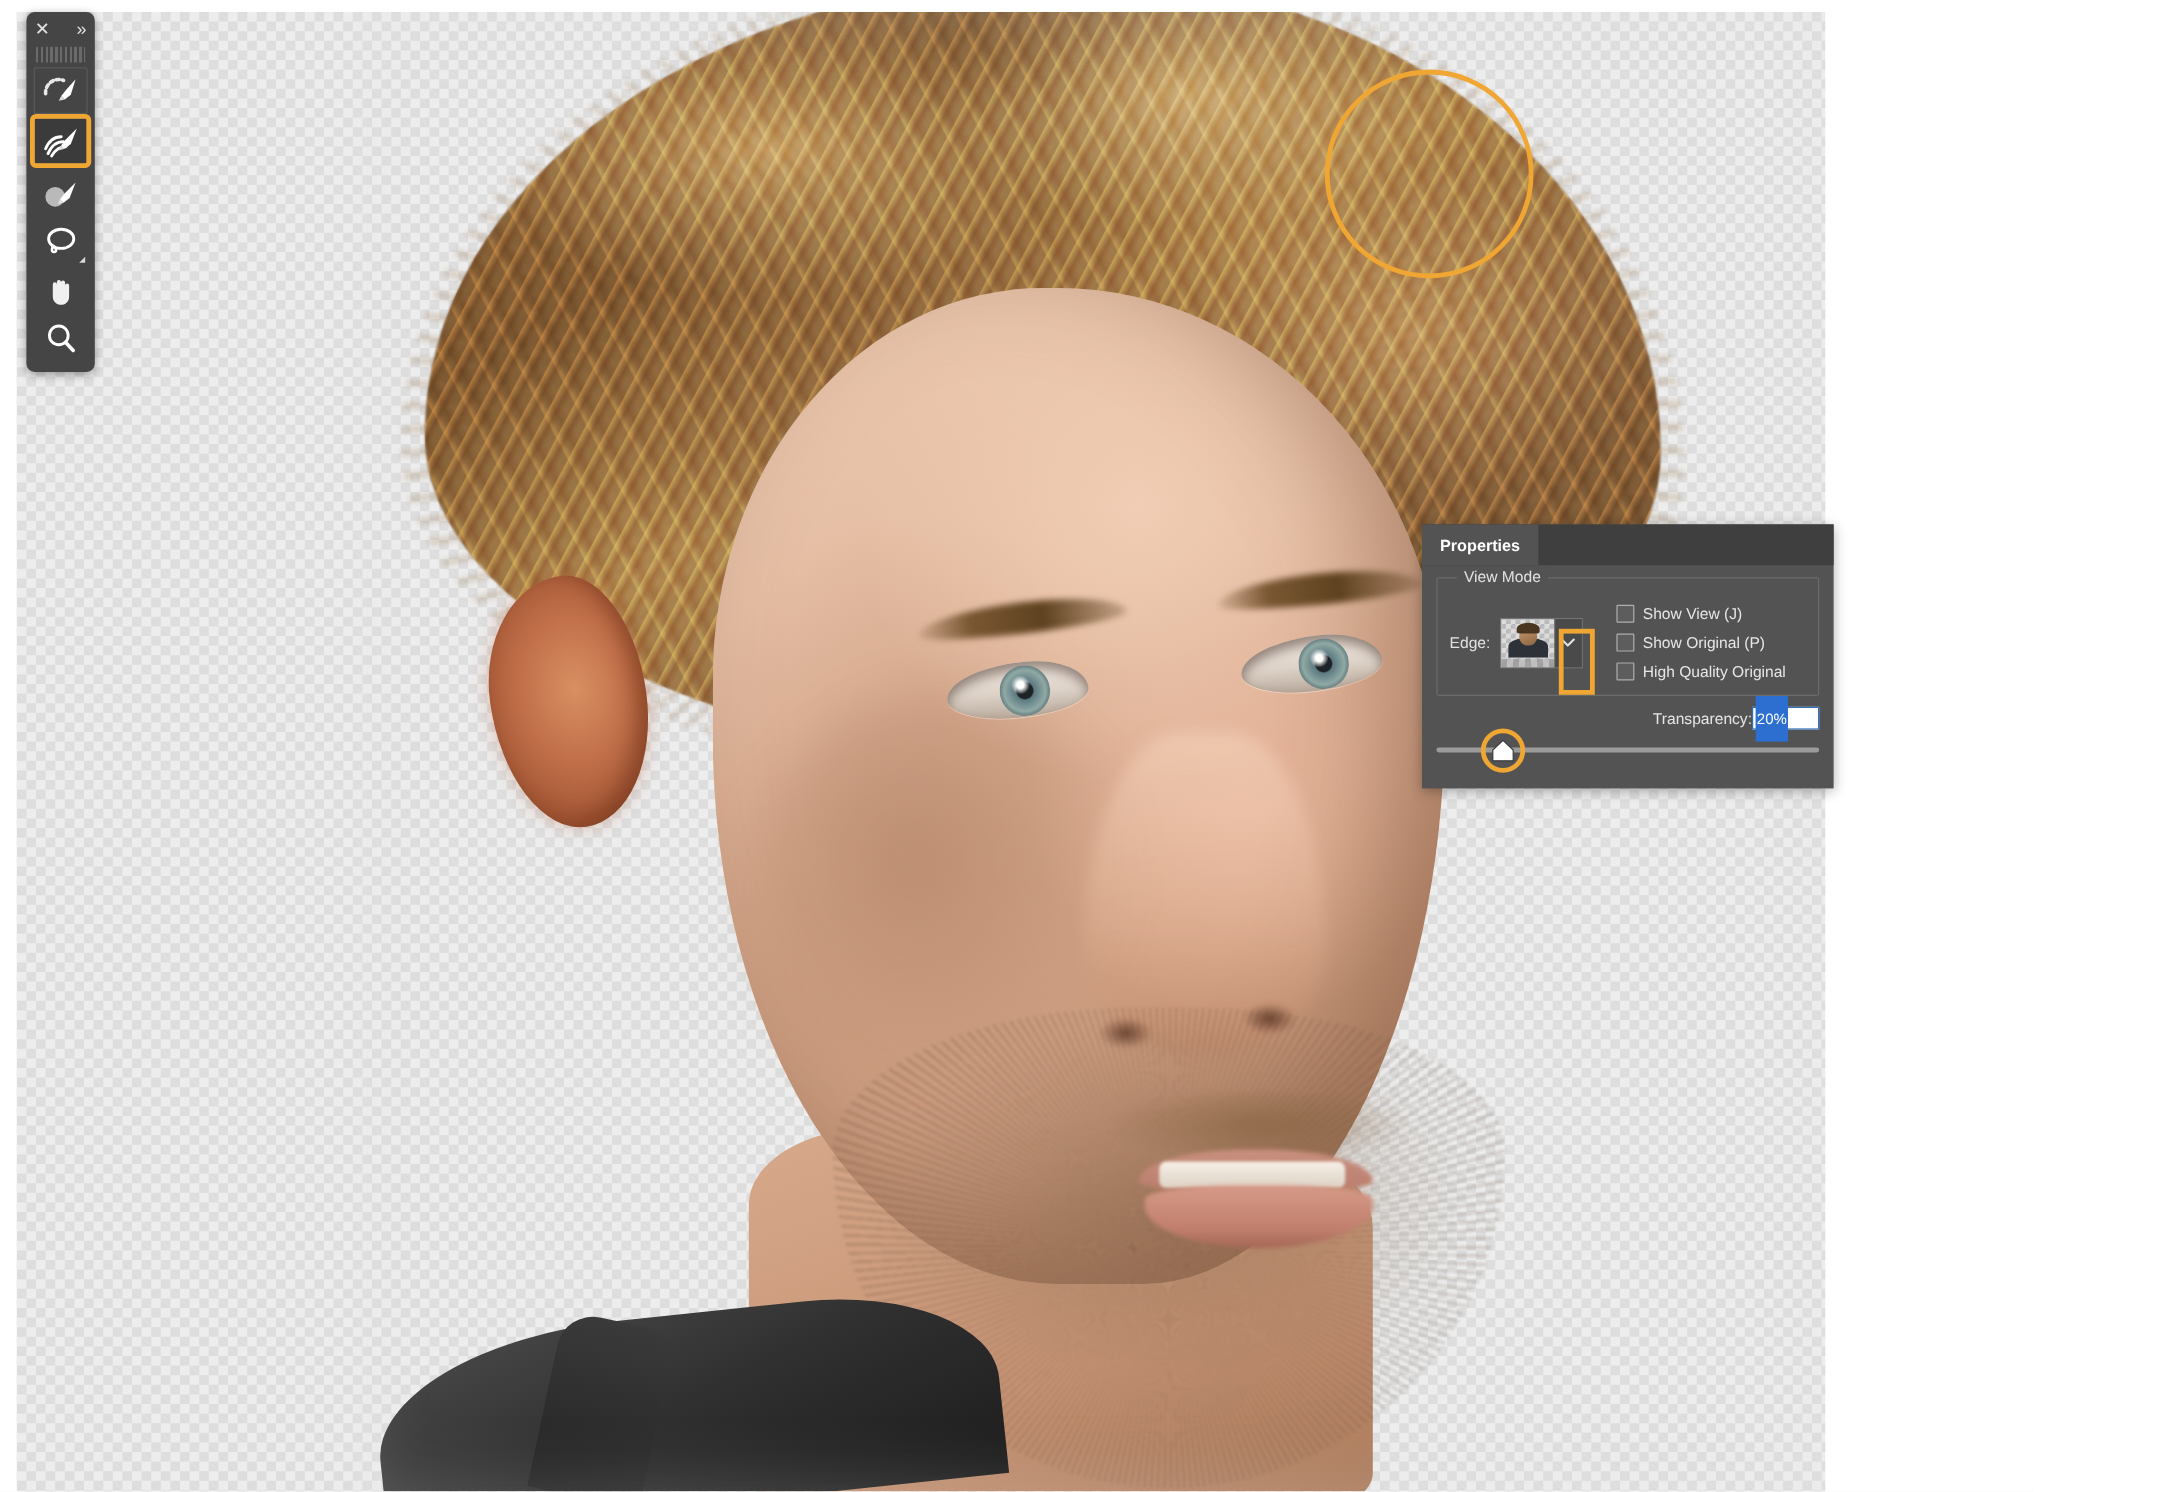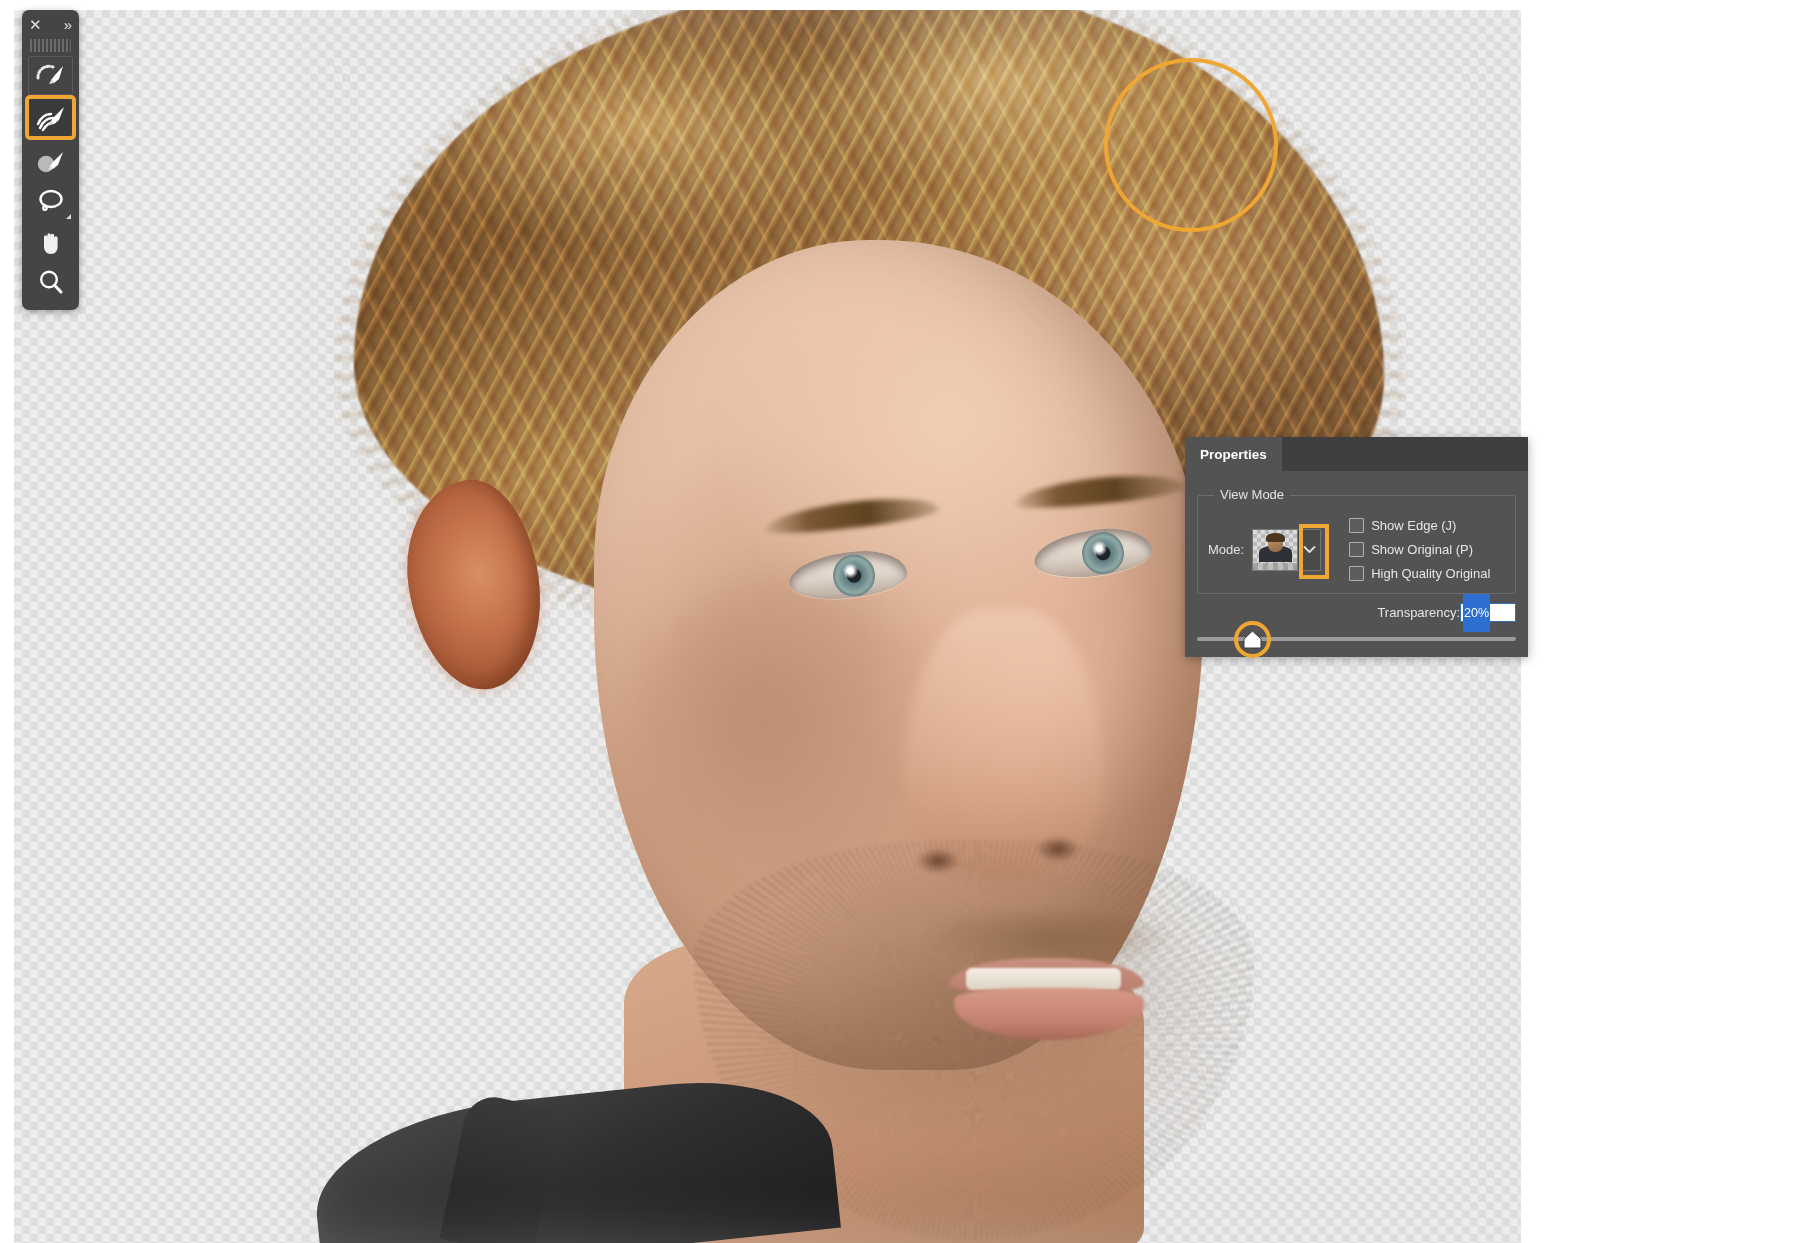--- a/index.html
+++ b/index.html
@@ -379,21 +379,21 @@
   #panel-tab-properties {
     background: #535353;
     padding: 0 15px;
     display: flex;
     align-items: center;
     font-weight: bold;
     font-size: 13.5px;
     color: #ffffff;
     cursor: pointer;
   }
-  #panel-body { padding: 16px 12px 0 12px; }
+  #panel-body { padding: 2px 12px 0 12px; }
 
   .group-box {
     border: 1px solid #6b6b6b;
     border-radius: 2px;
     position: relative;
     padding: 16px 10px 12px 10px;
     margin-top: 8px;
   }
   .group-legend {
     position: absolute;
@@ -667,42 +667,42 @@
   <div id="panel-tabbar">
     <div id="panel-tab-properties">Properties</div>
   </div>
 
   <div id="panel-body">
 
     <div class="group-box">
       <span class="group-legend">View Mode</span>
 
       <div class="view-row">
-        <span id="view-label">Mode:</span>
+        <span id="view-label">Edge:</span>
 
         <div id="view-swatch-wrap">
           <div id="view-thumbnail">
             <div class="thumb-body"></div>
             <div class="thumb-head"></div>
             <div class="thumb-hair"></div>
             <div class="thumb-strip"></div>
           </div>
           <div id="view-dropdown-arrow">
             <span>
               <svg width="13" height="9" viewBox="0 0 13 9">
                 <path d="M1.5 2 L6.5 7 L11.5 2" fill="none" stroke="#e0e0e0" stroke-width="1.8" stroke-linecap="round" stroke-linejoin="round"></path>
               </svg>
             </span>
           </div>
         </div>
 
         <div class="checks-col">
           <div class="check-row">
             <span class="checkbox"></span>
-            <span>Show Edge (J)</span>
+            <span>Show View (J)</span>
           </div>
           <div class="check-row">
             <span class="checkbox"></span>
             <span>Show Original (P)</span>
           </div>
           <div class="check-row">
             <span class="checkbox"></span>
             <span>High Quality Original</span>
           </div>
         </div>

